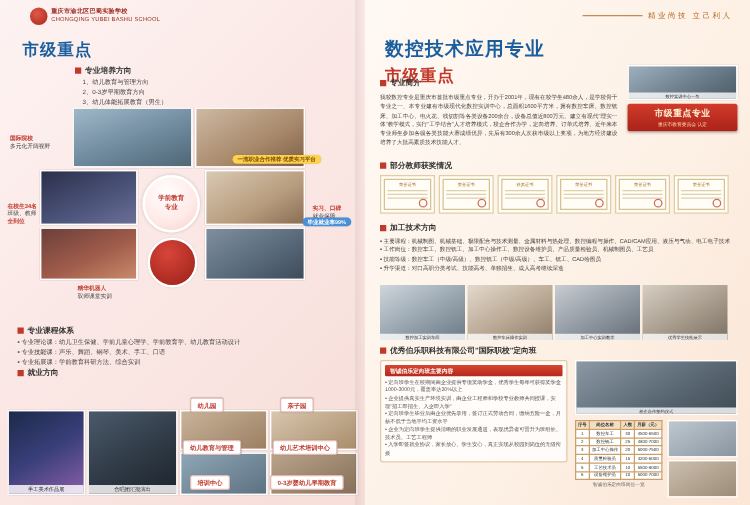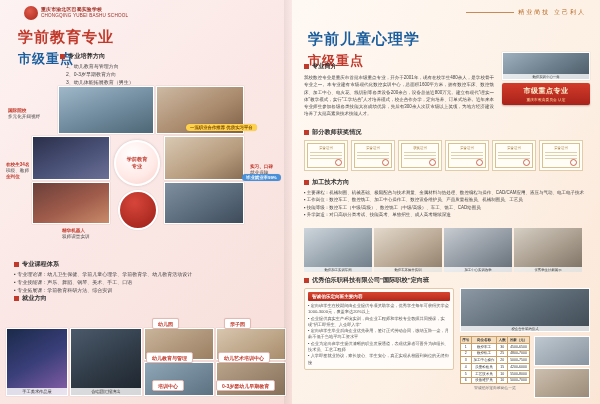--- a/index.html
+++ b/index.html
@@ -214,21 +214,20 @@
 
     <div class="school-logo">
       <div class="logo-mark"></div>
       <div class="logo-text">
         <b>重庆市渝北区巴蜀实验学校</b>
         <span>CHONGQING YUBEI BASHU SCHOOL</span>
       </div>
     </div>
 
     <div class="left-title">
-      <div class="t1">学前教育专业</div>
       <div class="t2">市级重点</div>
     </div>
 
     <div class="dir-box">
       <div class="sec-head">
         <span class="blk"></span>
         <span>专业培养方向</span>
       </div>
       <ol class="bullet-list">
         <li>1、幼儿教育与管理方向</li>
@@ -317,21 +316,21 @@
     </div>
   </div>
 
   <div class="right-page">
 
     <div class="right-head-deco">
       <span class="line"></span><span>精业尚技  立己利人</span>
     </div>
 
     <div class="right-title">
-      <div class="t1">学前儿童心理学</div>
+      <div class="t1">数控技术应用专业</div>
       <div class="t2">市级重点</div>
     </div>
 
     <div class="badge-panel">
       <div class="badge-photo" style="background:linear-gradient(150deg,#9fb0bf,#6d7f8d 55%,#4b5a66);position:relative;">
         <div class="fp-cap">数控实训中心一角</div>
       </div>
       <div class="badge-red">
         <div class="b1">市级重点专业</div>
         <div class="b2">重庆市教育委员会 认定</div>

